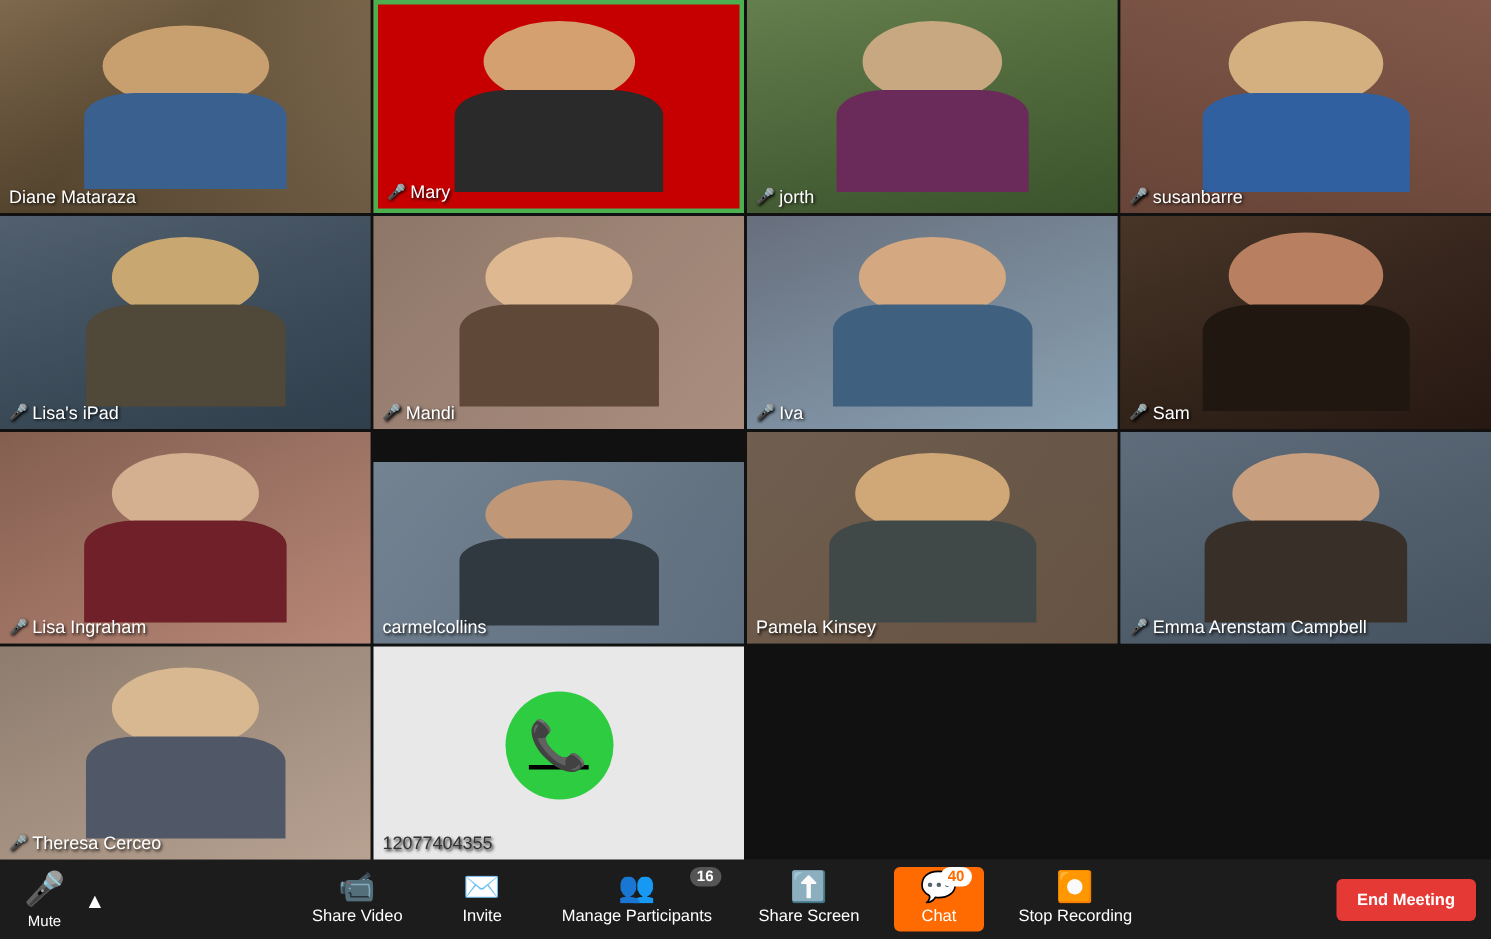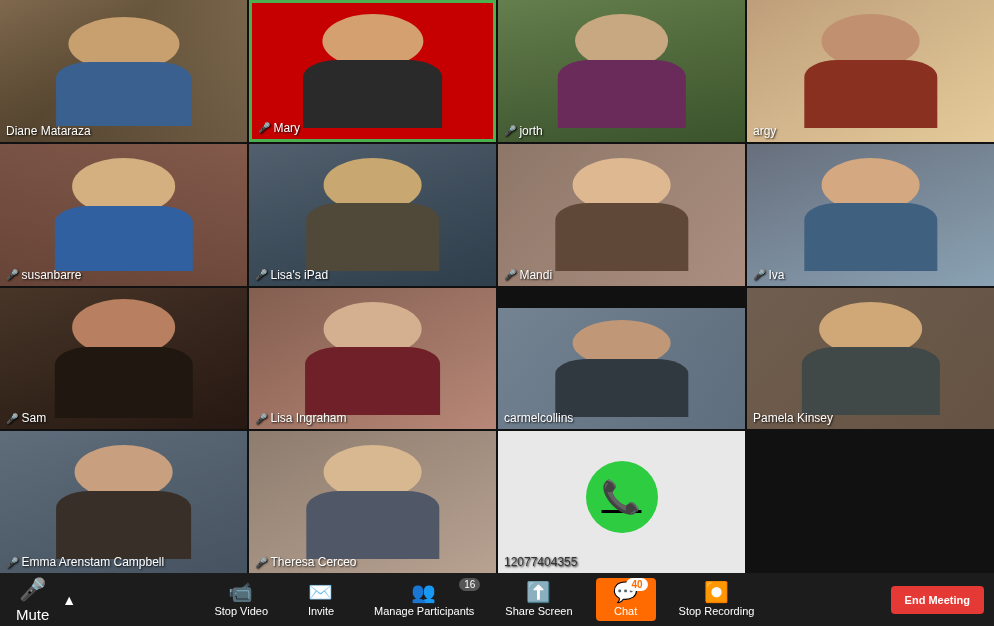--- a/index.html
+++ b/index.html
@@ -198,21 +198,21 @@
       cursor: pointer;
     }
 
     
     .participant-badge {
       background: #555;
       color: white;
       border-radius: 10px;
       font-size: 10px;
       padding: 1px 5px;
-      font-weight: normal;
+      font-weight: bold;
       position: absolute;
       top: 0;
       right: 2px;
     }
 
     
     .video-overlay {
       position: absolute;
       top: 0; left: 0; right: 0; bottom: 0;
     }
@@ -246,27 +246,20 @@
     <div class="video-overlay" style="background: linear-gradient(180deg, rgba(70,100,50,0.4) 0%, rgba(40,65,30,0.6) 100%);">
       <div style="position:absolute;top:10%;left:50%;transform:translateX(-50%);width:38%;height:38%;background:#c8a880;border-radius:50%;"></div>
       <div style="position:absolute;top:42%;left:50%;transform:translateX(-50%);width:52%;height:48%;background:#6a2a5a;border-radius:25% 25% 0 0;"></div>
     </div>
     <div class="participant-name">
       <span class="mic-icon-small">🎤</span>
       <span>jorth</span>
     </div>
   </div>
 
-  <div class="video-cell bg-4">
-    <div class="video-overlay" style="background: linear-gradient(180deg, rgba(180,150,100,0.2) 0%, rgba(220,190,140,0.3) 100%);">
-      <div style="position:absolute;top:10%;left:50%;transform:translateX(-50%);width:40%;height:38%;background:#c09070;border-radius:50%;"></div>
-      <div style="position:absolute;top:42%;left:50%;transform:translateX(-50%);width:54%;height:48%;background:#8a3020;border-radius:25% 25% 0 0;"></div>
-    </div>
-    <div class="participant-name">argy</div>
-  </div>
 
   <div class="video-cell bg-5">
     <div class="video-overlay" style="background: linear-gradient(180deg, rgba(80,50,40,0.3) 0%, rgba(60,35,25,0.5) 100%);">
       <div style="position:absolute;top:10%;left:50%;transform:translateX(-50%);width:42%;height:40%;background:#d4b080;border-radius:50%;"></div>
       <div style="position:absolute;top:44%;left:50%;transform:translateX(-50%);width:56%;height:46%;background:#3060a0;border-radius:25% 25% 0 0;"></div>
     </div>
     <div class="participant-name">
       <span class="mic-icon-small">🎤</span>
       <span>susanbarre</span>
     </div>
@@ -375,30 +368,30 @@
     <div class="participant-name" style="color:#333;">12077404355</div>
   </div>
 
 </div>
 
 <div class="toolbar">
 
   <div class="toolbar-left">
     <div class="mute-btn">
       <span style="font-size:22px;">🎤</span>
-      <span style="font-size:15px;color:white;">Mute</span>
+      <span style="font-size:10px;color:white;">Mute</span>
     </div>
     <span class="caret-btn">▲</span>
   </div>
 
   <div class="toolbar-center">
 
     <div class="toolbar-btn">
       <span class="btn-icon">📹</span>
-      <span class="btn-label">Stop Video</span>
+      <span class="btn-label">Share Video</span>
     </div>
 
     <div class="toolbar-btn">
       <span class="btn-icon">✉️</span>
       <span class="btn-label">Invite</span>
     </div>
 
     <div class="toolbar-btn" style="position:relative;">
       <span class="btn-icon">👥</span>
       <span class="btn-label">Manage Participants</span>

